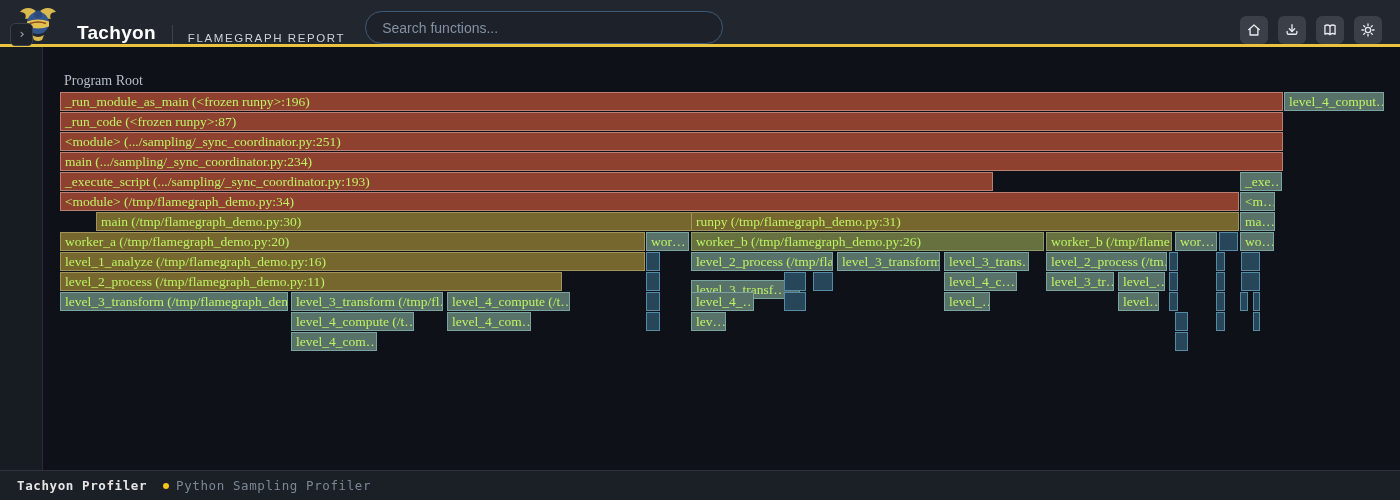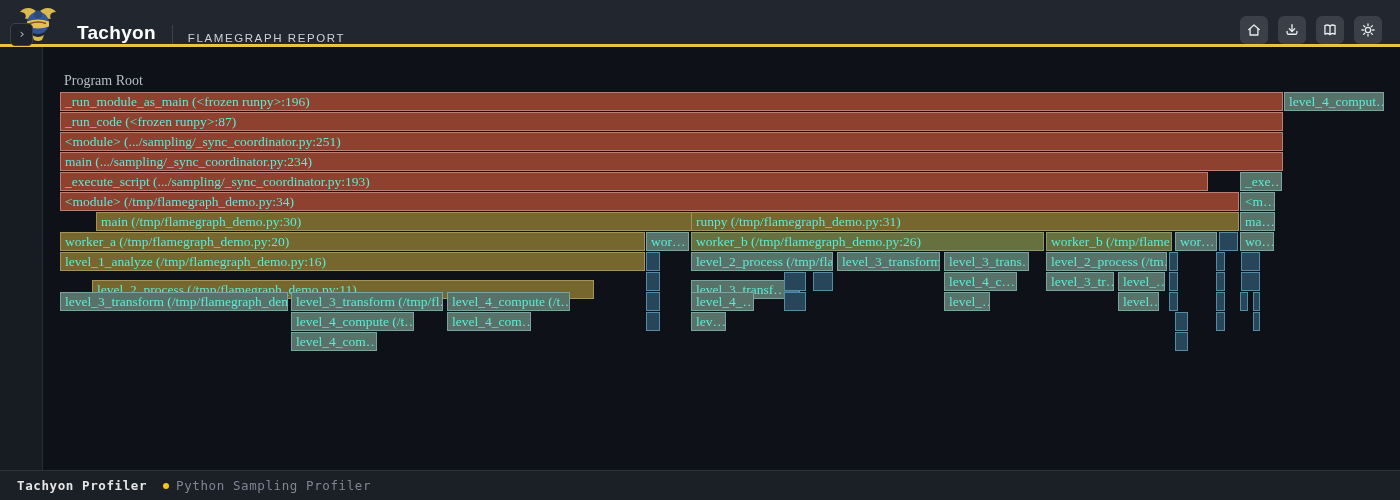--- a/index.html
+++ b/index.html
@@ -42,21 +42,21 @@
     font-family:"DejaVu Sans",sans-serif;
   }
   
   .flame-root-label{
     position:absolute;left:64px;top:73px;
     font-family:"Liberation Serif",serif;font-size:14px;color:#b6bec6;cursor:pointer;
   }
   .flame-bar{
     position:absolute;height:19px;box-sizing:border-box;overflow:hidden;
     font-family:"Liberation Serif",serif;font-size:13.5px;line-height:17px;
-    color:#5eead4;padding-left:4px;white-space:nowrap;cursor:pointer;
+    color:#bef264;padding-left:4px;white-space:nowrap;cursor:pointer;
   }
   
   .footer{
     position:absolute;left:0;top:470px;width:1400px;height:30px;
     background:#1b1f26;border-top:1px solid #2c313a;box-sizing:border-box;
     display:flex;align-items:center;
     font-family:"DejaVu Sans Mono","Liberation Mono",monospace;font-size:12.5px;letter-spacing:.6px;
   }
   .footer-app{color:#e5e5e5;font-weight:bold;margin-left:17px;}
   .footer-dot{width:6px;height:6px;border-radius:50%;background:#f5c51a;margin-left:16px;}
@@ -71,20 +71,21 @@
     <path d="M20 9 C26 2 34 3 38 8 C33 8 31 11 33 15 C29 14 27 17 29 21 C25 20 23 24 25 28 L20 24 Z" fill="#d9ba4e"></path>
     <circle cx="20" cy="19" r="11" fill="#33568f"></circle>
     <circle cx="20" cy="10.5" r="4" fill="#2c497c"></circle>
     <path d="M9 17.5 Q20 13.5 31 17.5 L31 22.5 Q20 26.5 9 22.5 Z" fill="#e3c14f"></path>
     <path d="M12 19.5 Q20 16.5 28 19.5" stroke="#8a4a20" stroke-width="1.6" fill="none"></path>
     <path d="M14 31 Q20 35 26 31 L24 36 Q20 38 16 36 Z" fill="#d9ba4e"></path>
   </svg>
   <div class="app-title">Tachyon</div>
   <div class="hdr-divider"></div>
   <div class="report-label">FLAMEGRAPH REPORT</div>
+  <input class="search" type="text" placeholder="Search functions..." style="">
   <div class="hdr-actions">
     <button class="icon-btn" title="">
       <svg width="16" height="16" viewBox="0 0 18 18">
         <path d="M3 8.6 L9 3.4 L15 8.6"></path>
           <path d="M4.6 7.6 V14.6 H13.4 V7.6"></path>
       </svg>
     </button>
     <button class="icon-btn" title="">
       <svg width="16" height="16" viewBox="0 0 18 18">
         <path d="M9 3 V10.2"></path>
@@ -118,21 +119,21 @@
 <div class="sidebar"></div>
 <button class="sidebar-toggle">›</button>
 
 <div class="flame-root-label">Program Root</div>
 <div id="flame">
     <div class="flame-bar" title="_run_module_as_main (&lt;frozen runpy&gt;:196)" style="left: 60px; top: 92px; width: 1223px; height: 19px; background: rgb(143, 65, 48); border: 1px solid rgba(240, 205, 195, 0.45);">_run_module_as_main (&lt;frozen runpy&gt;:196)</div>
     <div class="flame-bar" title="level_4_comput…" style="left: 1284px; top: 92px; width: 100px; height: 19px; background: rgb(88, 114, 105); border: 1px solid rgba(150, 205, 205, 0.55);">level_4_comput…</div>
     <div class="flame-bar" title="_run_code (&lt;frozen runpy&gt;:87)" style="left: 60px; top: 112px; width: 1223px; height: 19px; background: rgb(143, 65, 48); border: 1px solid rgba(240, 205, 195, 0.45);">_run_code (&lt;frozen runpy&gt;:87)</div>
     <div class="flame-bar" title="&lt;module&gt; (.../sampling/_sync_coordinator.py:251)" style="left: 60px; top: 132px; width: 1223px; height: 19px; background: rgb(143, 65, 48); border: 1px solid rgba(240, 205, 195, 0.45);">&lt;module&gt; (.../sampling/_sync_coordinator.py:251)</div>
     <div class="flame-bar" title="main (.../sampling/_sync_coordinator.py:234)" style="left: 60px; top: 152px; width: 1223px; height: 19px; background: rgb(143, 65, 48); border: 1px solid rgba(240, 205, 195, 0.45);">main (.../sampling/_sync_coordinator.py:234)</div>
-    <div class="flame-bar" title="_execute_script (.../sampling/_sync_coordinator.py:193)" style="left: 60px; top: 172px; width: 1148px; height: 19px; background: rgb(143, 65, 48); border: 1px solid rgba(240, 205, 195, 0.45);">_execute_script (.../sampling/_sync_coordinator.py:193)</div>
+    <div class="flame-bar" title="_execute_script (.../sampling/_sync_coordinator.py:193)" style="left: 60px; top: 172px; width: 933px; height: 19px; background: rgb(143, 65, 48); border: 1px solid rgba(240, 205, 195, 0.45);">_execute_script (.../sampling/_sync_coordinator.py:193)</div>
     <div class="flame-bar" title="_exe…" style="left: 1240px; top: 172px; width: 42px; height: 19px; background: rgb(88, 114, 105); border: 1px solid rgba(150, 205, 205, 0.55);">_exe…</div>
     <div class="flame-bar" title="&lt;module&gt; (/tmp/flamegraph_demo.py:34)" style="left: 60px; top: 192px; width: 1179px; height: 19px; background: rgb(143, 65, 48); border: 1px solid rgba(240, 205, 195, 0.45);">&lt;module&gt; (/tmp/flamegraph_demo.py:34)</div>
     <div class="flame-bar" title="&lt;m…" style="left: 1240px; top: 192px; width: 35px; height: 19px; background: rgb(88, 114, 105); border: 1px solid rgba(150, 205, 205, 0.55);">&lt;m…</div>
     <div class="flame-bar" title="main (/tmp/flamegraph_demo.py:30)" style="left: 60px; top: 212px; width: 629px; height: 19px; background: rgb(117, 103, 46); border: 1px solid rgba(225, 215, 160, 0.4); margin-left: 36px;">main (/tmp/flamegraph_demo.py:30)</div>
     <div class="flame-bar" title="main (/tmp/flamegraph_demo.py:31)" style="left: 691px; top: 212px; width: 548px; height: 19px; background: rgb(117, 103, 46); border: 1px solid rgba(225, 215, 160, 0.4);">runpy (/tmp/flamegraph_demo.py:31)</div>
     <div class="flame-bar" title="ma…" style="left: 1240px; top: 212px; width: 35px; height: 19px; background: rgb(88, 114, 105); border: 1px solid rgba(150, 205, 205, 0.55);">ma…</div>
     <div class="flame-bar" title="worker_a (/tmp/flamegraph_demo.py:20)" style="left: 60px; top: 232px; width: 585px; height: 19px; background: rgb(117, 103, 46); border: 1px solid rgba(225, 215, 160, 0.4);">worker_a (/tmp/flamegraph_demo.py:20)</div>
     <div class="flame-bar" title="wor…" style="left: 646px; top: 232px; width: 43px; height: 19px; background: rgb(88, 114, 105); border: 1px solid rgba(150, 205, 205, 0.55);">wor…</div>
     <div class="flame-bar" title="worker_b (/tmp/flamegraph_demo.py:26)" style="left: 691px; top: 232px; width: 353px; height: 19px; background: rgb(102, 113, 63); border: 1px solid rgba(200, 215, 170, 0.4);">worker_b (/tmp/flamegraph_demo.py:26)</div>
     <div class="flame-bar" title="worker_b (/tmp/flame…" style="left: 1046px; top: 232px; width: 126px; height: 19px; background: rgb(102, 113, 63); border: 1px solid rgba(200, 215, 170, 0.4);">worker_b (/tmp/flame…</div>
@@ -141,21 +142,21 @@
     <div class="flame-bar" title="wo…" style="left: 1240px; top: 232px; width: 34px; height: 19px; background: rgb(88, 114, 105); border: 1px solid rgba(150, 205, 205, 0.55);">wo…</div>
     <div class="flame-bar" title="level_1_analyze (/tmp/flamegraph_demo.py:16)" style="left: 60px; top: 252px; width: 585px; height: 19px; background: rgb(117, 103, 46); border: 1px solid rgba(225, 215, 160, 0.4);">level_1_analyze (/tmp/flamegraph_demo.py:16)</div>
     <div class="flame-bar" style="left: 646px; top: 252px; width: 14px; height: 19px; background: rgb(39, 70, 90); border: 1px solid rgba(120, 185, 215, 0.6);"></div>
     <div class="flame-bar" title="level_2_process (/tmp/fla…" style="left: 691px; top: 252px; width: 142px; height: 19px; background: rgb(88, 114, 105); border: 1px solid rgba(150, 205, 205, 0.55);">level_2_process (/tmp/fla…</div>
     <div class="flame-bar" title="level_3_transform…" style="left: 837px; top: 252px; width: 103px; height: 19px; background: rgb(88, 114, 105); border: 1px solid rgba(150, 205, 205, 0.55);">level_3_transform…</div>
     <div class="flame-bar" title="level_3_trans…" style="left: 944px; top: 252px; width: 85px; height: 19px; background: rgb(88, 114, 105); border: 1px solid rgba(150, 205, 205, 0.55);">level_3_trans…</div>
     <div class="flame-bar" title="level_2_process (/tm…" style="left: 1046px; top: 252px; width: 121px; height: 19px; background: rgb(88, 114, 105); border: 1px solid rgba(150, 205, 205, 0.55);">level_2_process (/tm…</div>
     <div class="flame-bar" style="left: 1169px; top: 252px; width: 9px; height: 19px; background: rgb(39, 70, 90); border: 1px solid rgba(120, 185, 215, 0.6);"></div>
     <div class="flame-bar" style="left: 1216px; top: 252px; width: 9px; height: 19px; background: rgb(39, 70, 90); border: 1px solid rgba(120, 185, 215, 0.6);"></div>
     <div class="flame-bar" style="left: 1241px; top: 252px; width: 19px; height: 19px; background: rgb(39, 70, 90); border: 1px solid rgba(120, 185, 215, 0.6);"></div>
-    <div class="flame-bar" title="level_2_process (/tmp/flamegraph_demo.py:11)" style="left: 60px; top: 280px; width: 502px; height: 19px; background: rgb(117, 103, 46); border: 1px solid rgba(225, 215, 160, 0.4); margin-left: 32px;">level_2_process (/tmp/flamegraph_demo.py:11)</div>
+    <div class="flame-bar" title="level_2_process (/tmp/flamegraph_demo.py:11)" style="left: 60px; top: 272px; width: 502px; height: 19px; background: rgb(117, 103, 46); border: 1px solid rgba(225, 215, 160, 0.4);">level_2_process (/tmp/flamegraph_demo.py:11)</div>
     <div class="flame-bar" style="left: 646px; top: 272px; width: 14px; height: 19px; background: rgb(39, 70, 90); border: 1px solid rgba(120, 185, 215, 0.6);"></div>
     <div class="flame-bar" title="level_3_transf…" style="left: 691px; top: 280px; width: 109px; height: 19px; background: rgb(88, 114, 105); border: 1px solid rgba(150, 205, 205, 0.55);">level_3_transf…</div>
     <div class="flame-bar" style="left: 784px; top: 272px; width: 22px; height: 19px; background: rgb(39, 70, 90); border: 1px solid rgba(120, 185, 215, 0.6);"></div>
     <div class="flame-bar" style="left: 813px; top: 272px; width: 20px; height: 19px; background: rgb(39, 70, 90); border: 1px solid rgba(120, 185, 215, 0.6);"></div>
     <div class="flame-bar" title="level_4_c…" style="left: 944px; top: 272px; width: 73px; height: 19px; background: rgb(88, 114, 105); border: 1px solid rgba(150, 205, 205, 0.55);">level_4_c…</div>
     <div class="flame-bar" title="level_3_tr…" style="left: 1046px; top: 272px; width: 68px; height: 19px; background: rgb(88, 114, 105); border: 1px solid rgba(150, 205, 205, 0.55);">level_3_tr…</div>
     <div class="flame-bar" title="level_…" style="left: 1118px; top: 272px; width: 47px; height: 19px; background: rgb(88, 114, 105); border: 1px solid rgba(150, 205, 205, 0.55);">level_…</div>
     <div class="flame-bar" style="left: 1169px; top: 272px; width: 9px; height: 19px; background: rgb(39, 70, 90); border: 1px solid rgba(120, 185, 215, 0.6);"></div>
     <div class="flame-bar" style="left: 1216px; top: 272px; width: 9px; height: 19px; background: rgb(39, 70, 90); border: 1px solid rgba(120, 185, 215, 0.6);"></div>
     <div class="flame-bar" style="left: 1241px; top: 272px; width: 19px; height: 19px; background: rgb(39, 70, 90); border: 1px solid rgba(120, 185, 215, 0.6);"></div>

